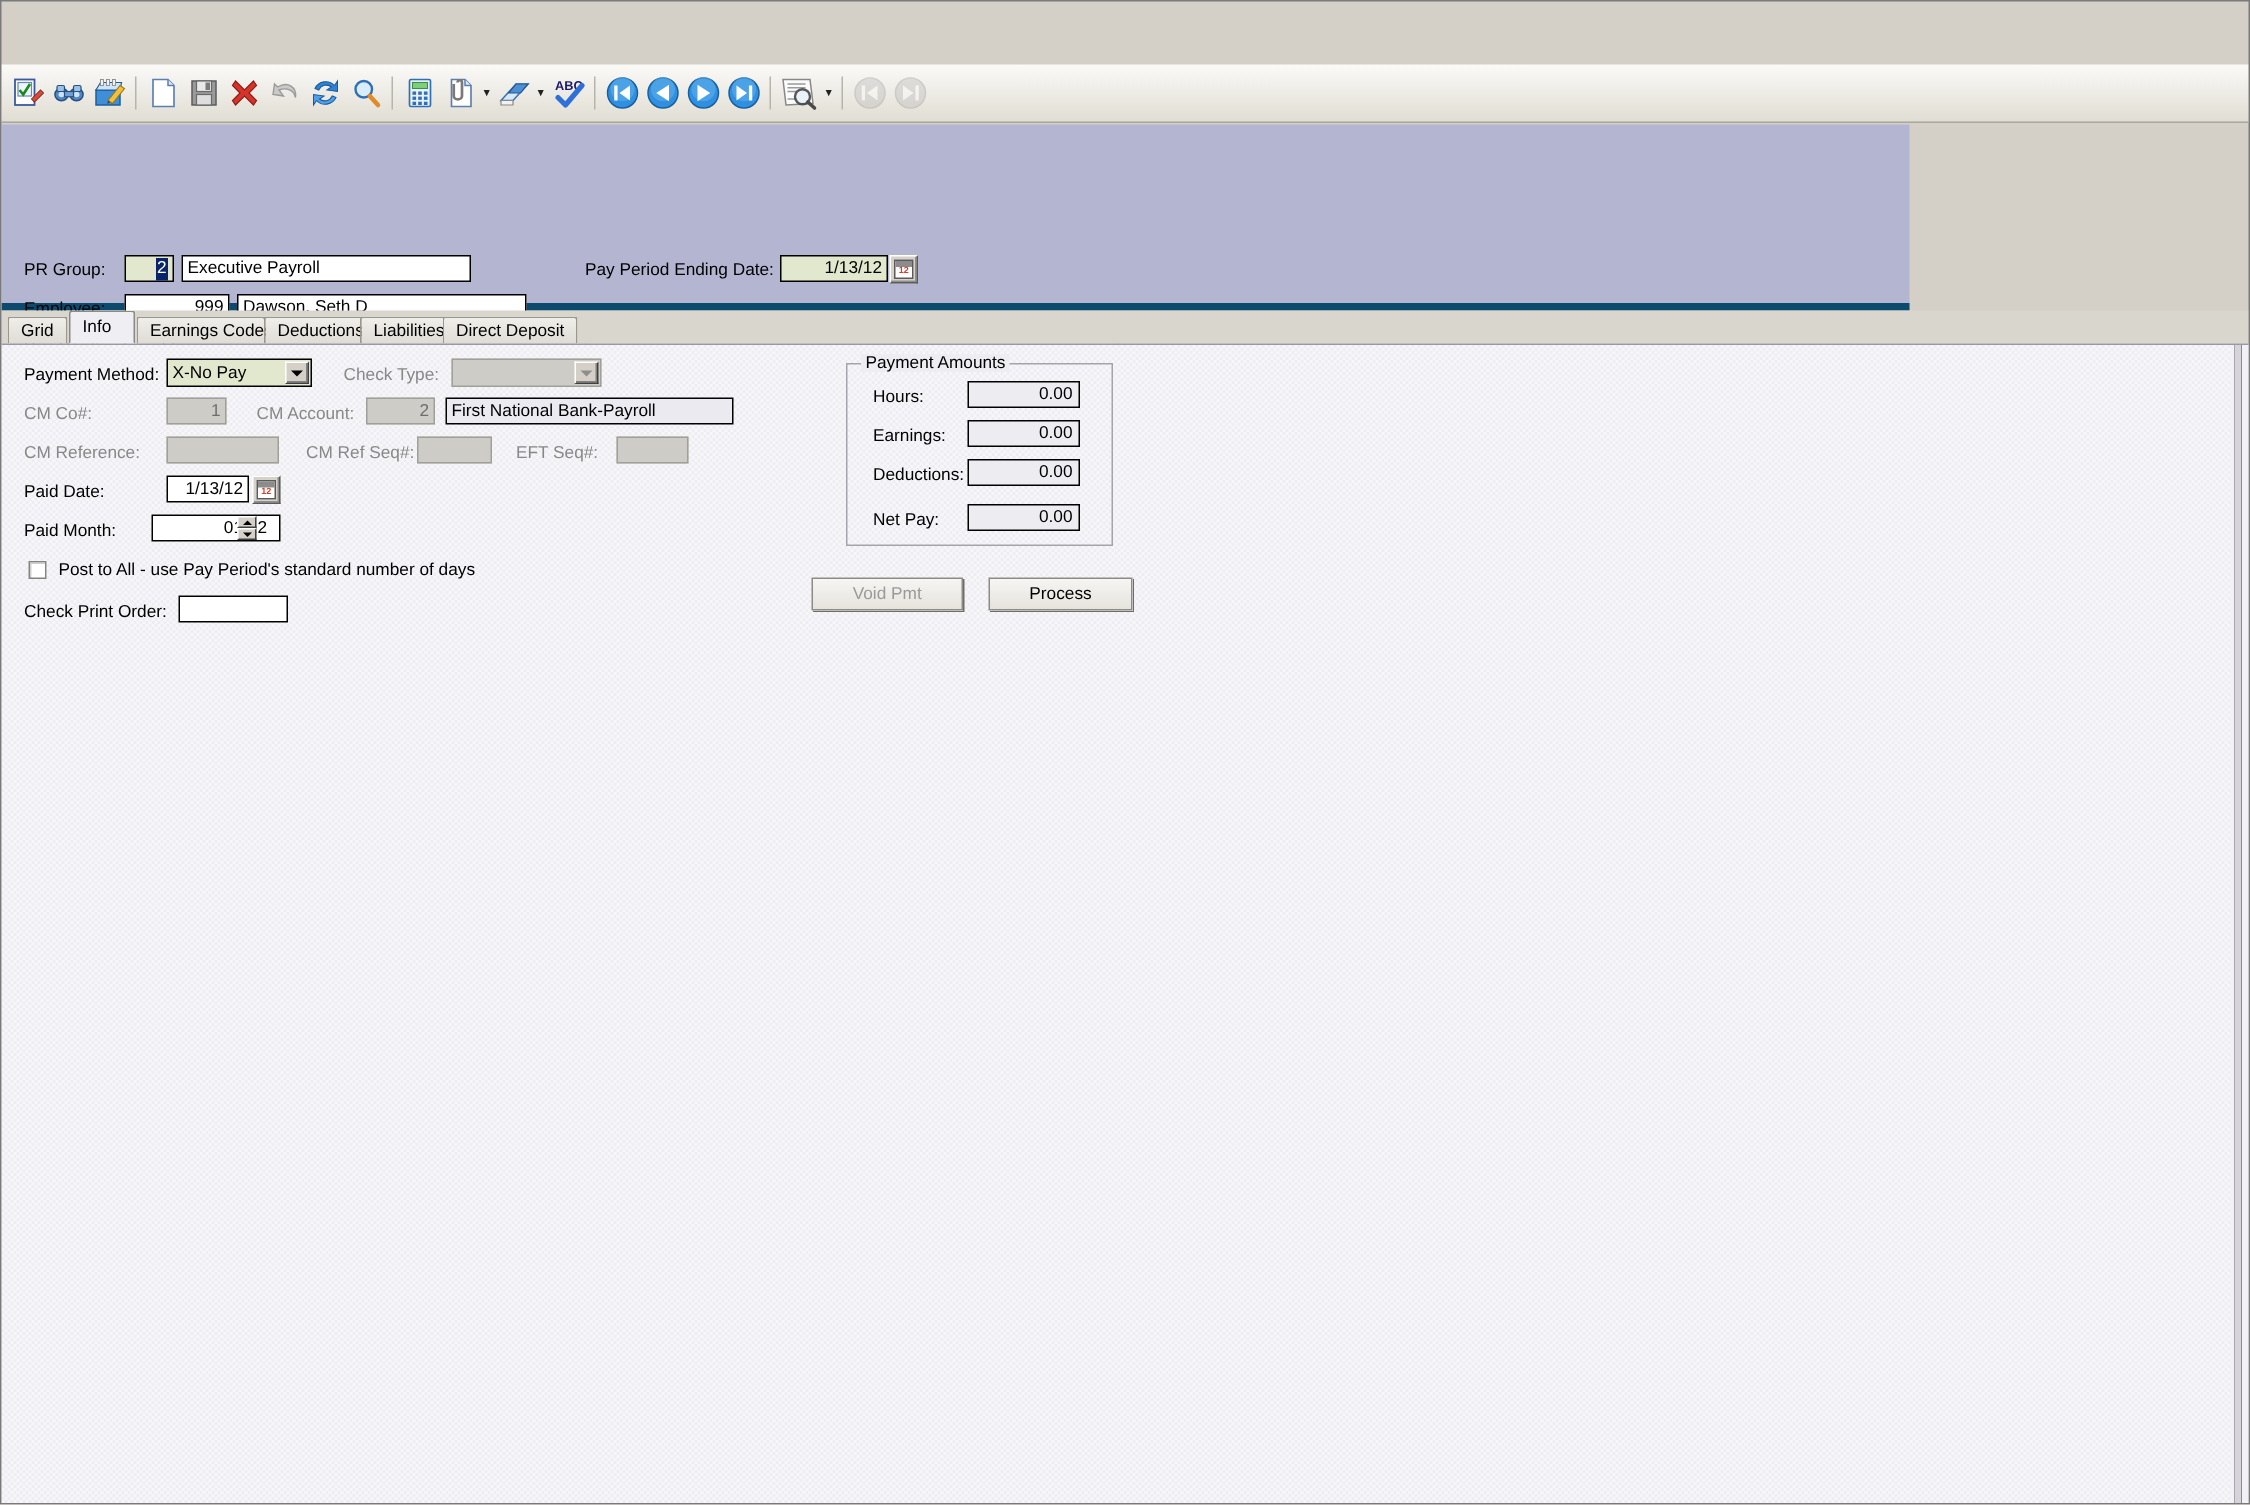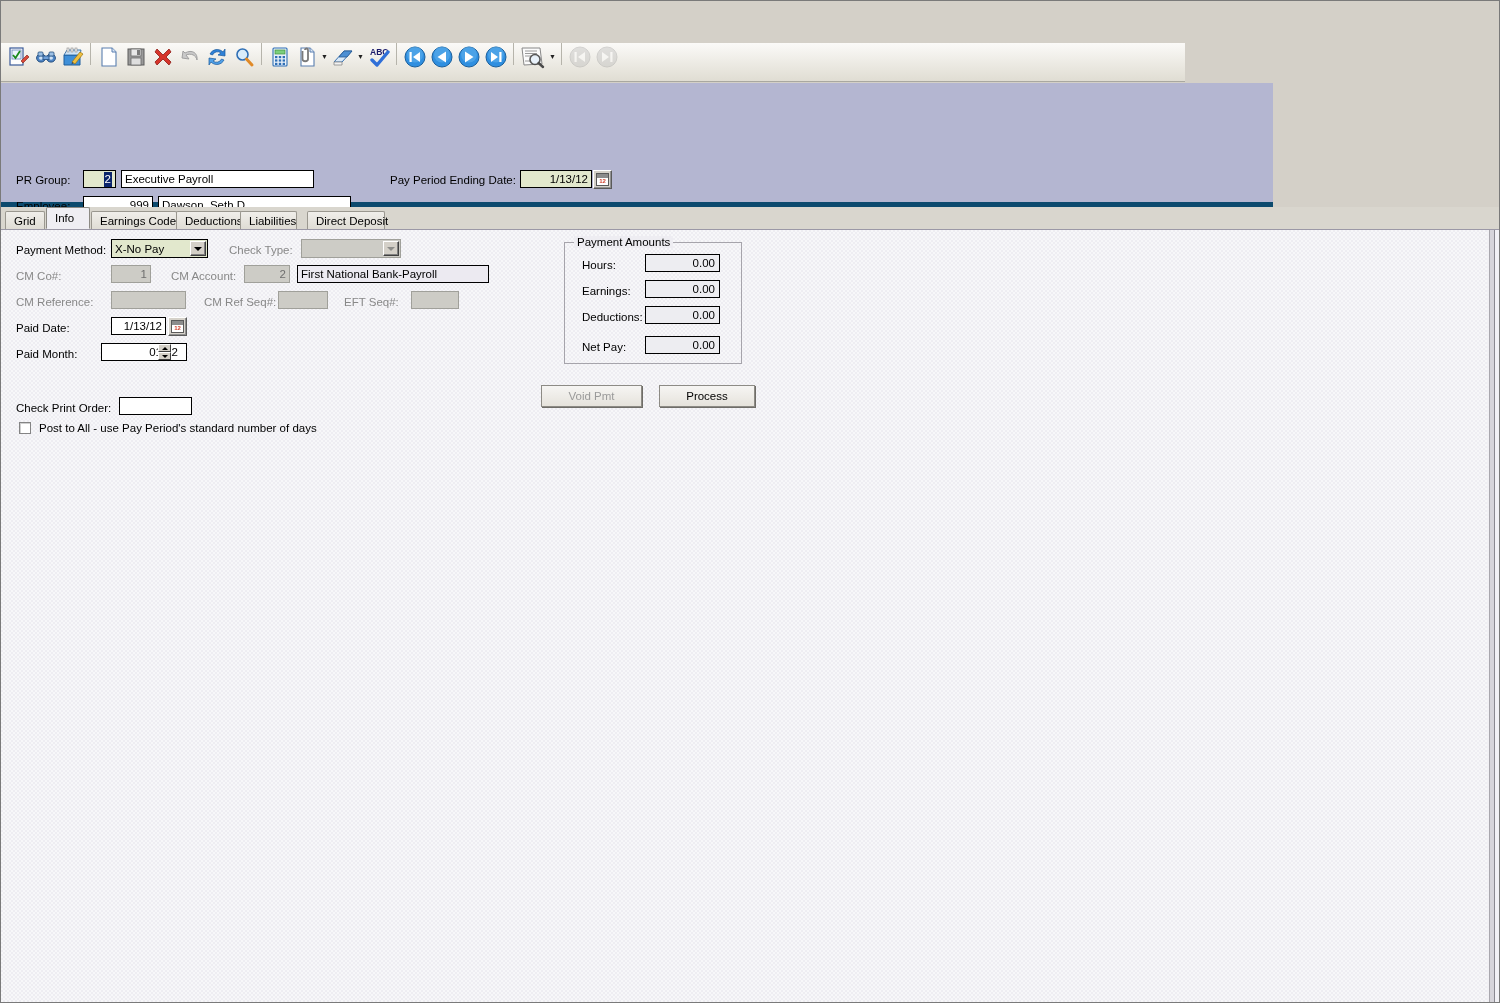--- a/index.html
+++ b/index.html
@@ -92,24 +92,24 @@
     padding: 3px 9px;
     font-size: 11.5px;
     color: #000;
     cursor: default;
     white-space: nowrap;
   }
 
   
   .toolbar {
     position: absolute; top: 42px; left: 0;
-    width: 1184px; height: 39px;
+    width: 1498px; height: 39px;
     background: linear-gradient(to bottom, #fbfaf8 0%, #eceae3 55%, #e0ddd3 100%);
     border-bottom: 1px solid #a9a8a0;
-    display: flex; 
+    display: flex; align-items: center;
     box-sizing: border-box;
     padding-left: 4px;
   }
   .tb-btn {
     width: 27px; height: 27px;
     display: flex; align-items: center; justify-content: center;
     cursor: default;
     flex: none;
   }
   .tb-sep {
@@ -601,21 +601,21 @@
       <div class="pt-fld" style="left:269px; top:33px; width:82px;">0.00</div>
     </div>
   </div>
 
   <div class="tabstrip">
     <div class="tab" style="left:4px;   width:40px;">Grid</div>
     <div class="tab active" style="left:45px;  width:44px;">Info</div>
     <div class="tab" style="left:90px;  width:86px;">Earnings Codes</div>
     <div class="tab" style="left:175px; width:66px;">Deductions</div>
     <div class="tab" style="left:239px; width:57px;">Liabilities</div>
-    <div class="tab" style="left:294px; width:78px;margin-left:12px;">Direct Deposit</div>
+    <div class="tab" style="left:294px; width:90px;">Direct Deposit</div>
   </div>
 
   <div class="content">
 
     <div class="lbl" style="position:absolute; left:15px; top:14px;">Payment Method:</div>
     <div class="combo" style="left:110px; top:9px; width:97px;">
       <span>X-No Pay</span>
       <span class="combo-btn">
           <i></i>
         </span>
@@ -655,21 +655,21 @@
     <div class="fld right" style="position:absolute; left:100px; top:113px; width:86px; padding-right:8px;">01/12</div>
     <div class="spin" style="position:absolute; left:157px; top:114px; height:16px;">
       <div class="up">
           <i></i>
         </div>
       <div class="dn">
           <i></i>
         </div>
     </div>
 
-    <div style="position:absolute; left:18px; top:144px; display:flex; align-items:center; gap:8px;margin-top:48px;">
+    <div style="position:absolute; left:18px; top:144px; display:flex; align-items:center; gap:8px;">
       <span class="chk"></span>
       <span class="lbl">Post to All - use Pay Period's standard number of days</span>
     </div>
 
     <div class="lbl" style="position:absolute; left:15px; top:172px;">Check Print Order:</div>
     <div class="fld" style="position:absolute; left:118px; top:167px; width:73px;"></div>
 
     <div class="grp2" style="left:563px; top:12px; width:178px; height:122px;">
       <div class="group-title">Payment Amounts</div>
 

